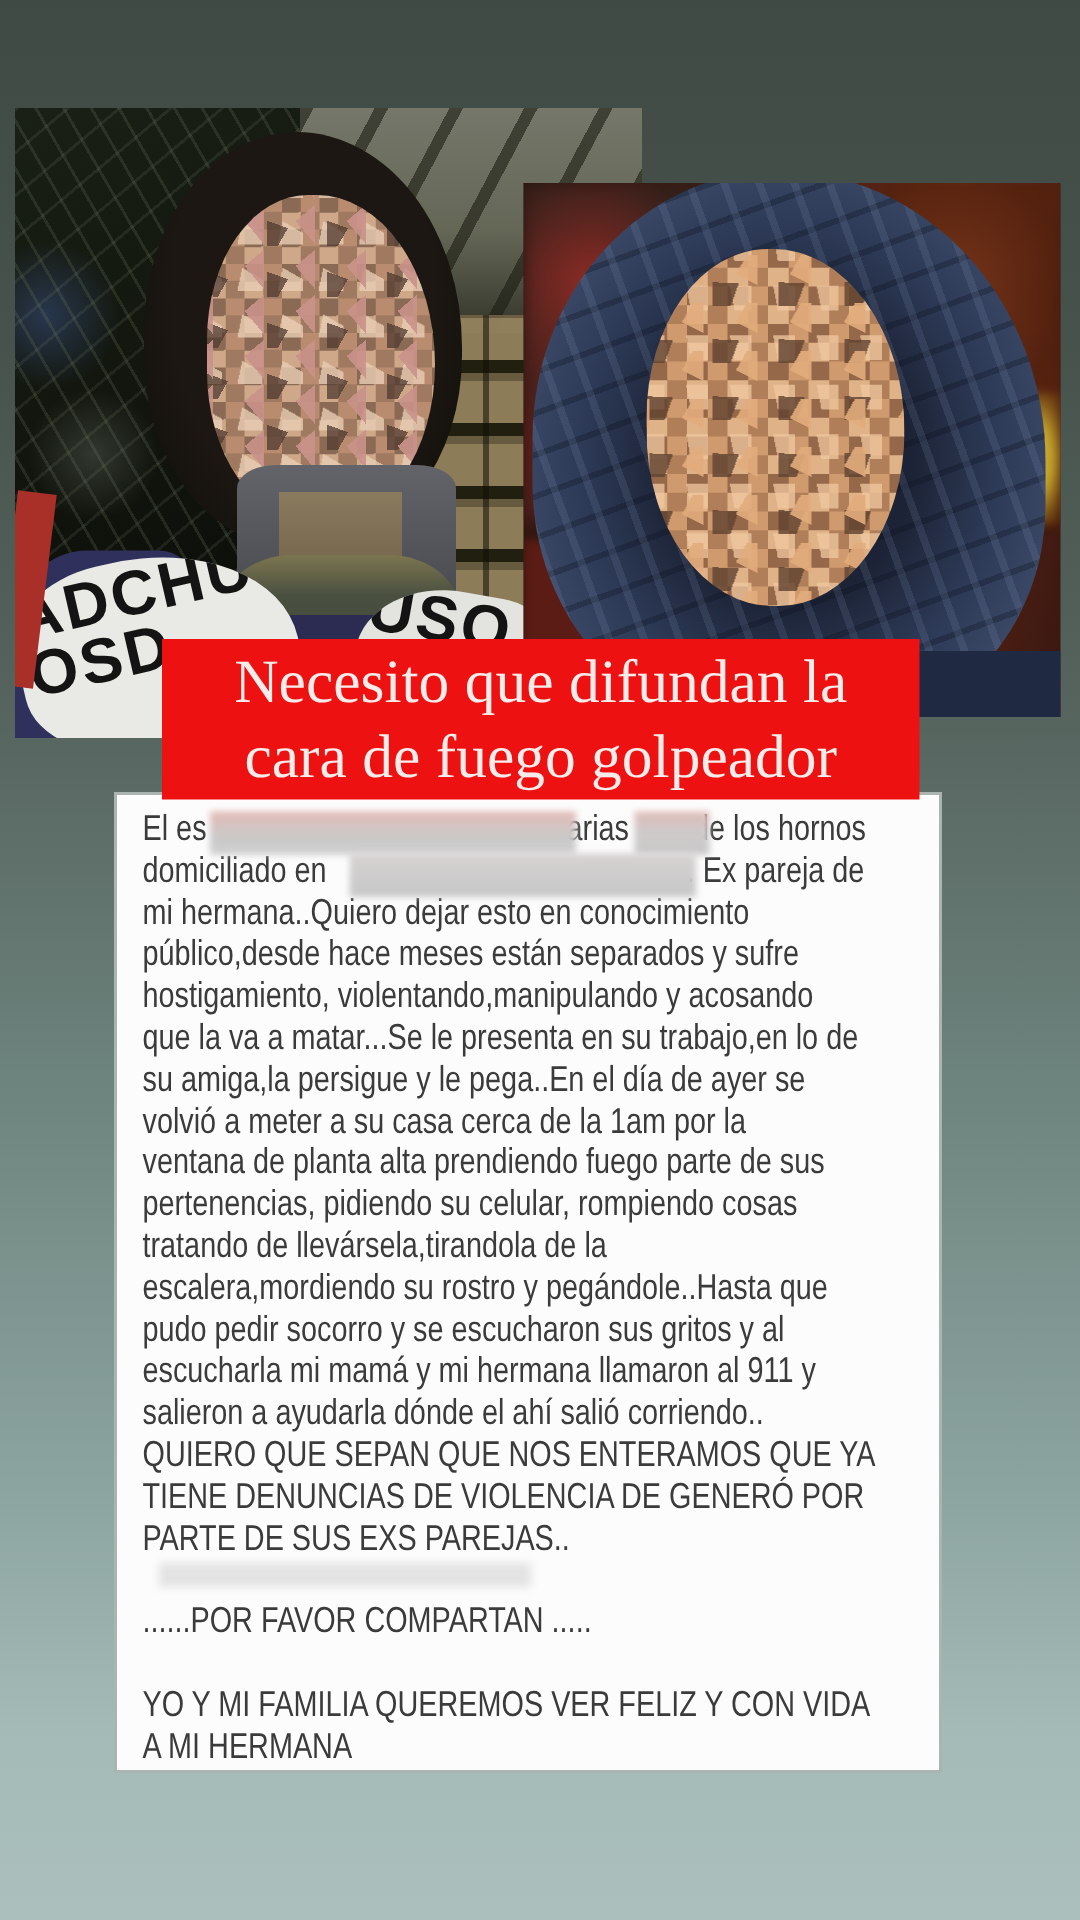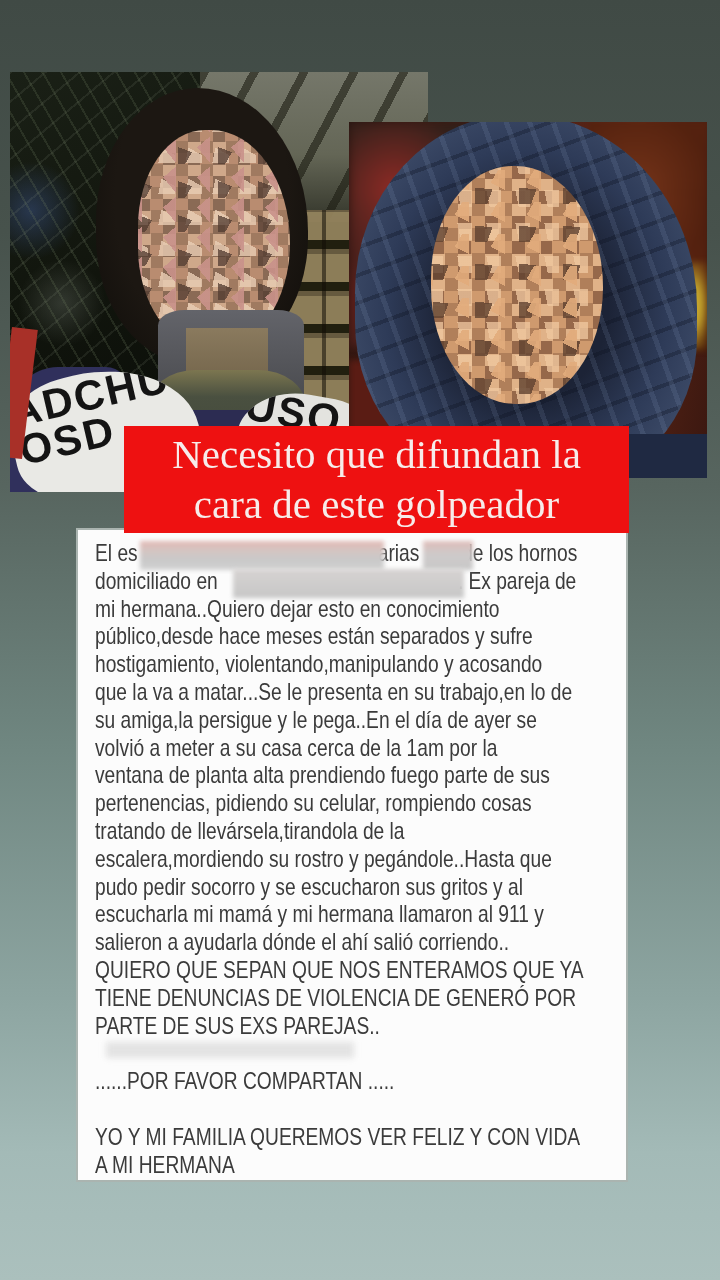--- a/index.html
+++ b/index.html
@@ -87,21 +87,21 @@
       conic-gradient(#cf9a6e 25%,#b07f5a 0 50%,#e0b288 0 75%,#96684a 0) 0 0/27px 25px;}
   .face-right{left:82px;top:44px;width:172px;height:238px;border-radius:48% 52% 50% 50%;}
   .jacket-right{position:absolute;left:0;top:312px;width:358px;height:44px;background:#1f2942;}
   .red-shirt{position:absolute;left:138px;top:314px;width:96px;height:42px;background:#bf3340;
     clip-path:polygon(0 100%,18% 0,82% 0,100% 100%);}
   .red-patch{position:absolute;left:46px;top:330px;width:70px;height:26px;background:#8c2230;filter:blur(2px);}
   .garment-bottomleft{position:absolute;left:0;top:238px;width:62px;height:118px;background:#5a1c14;filter:blur(3px);}
   
   .banner{position:absolute;left:108px;top:426px;width:505px;height:107px;z-index:5;
     text-align:center;font-family:"Liberation Serif","DejaVu Serif",serif;
-    font-size:41px;line-height:50px;padding-top:3px;box-sizing:border-box;margin-left:16px;}
+    font-size:41px;line-height:50px;padding-top:3px;box-sizing:border-box;}
   
   .note{position:absolute;left:76px;top:528px;width:552px;height:654px;z-index:4;
     box-sizing:border-box;border:2px solid #aab4b0;}
   .note-text{position:absolute;left:17px;top:9px;width:660px;
     font-size:24px;line-height:27.8px;white-space:pre-wrap;
     transform:scaleX(0.8);transform-origin:0 0;}
   .redact{position:absolute;z-index:6;}
   .redact-1{left:62px;top:11px;width:244px;height:29px;
     background:linear-gradient(180deg,#e3b9b4 0%,#d2c6c4 38%,#c9c9c9 65%,#d2d2d2 100%);filter:blur(2px);}
   .redact-2{left:345px;top:11px;width:50px;height:29px;
@@ -138,21 +138,21 @@
     <div class="garment-bottomleft"></div>
     <div class="hood"></div>
     <div class="mosaic mosaic-b mosaic face-right"></div>
     <div class="jacket-right"></div>
     <div class="red-shirt"></div>
     <div class="red-patch"></div>
   </div>
 
   <div class="banner" style="background:#ee1111;color:#f7ecea;">
     <div>Necesito que difundan la</div>
-    <div>cara de este golpeador</div>
+    <div>cara de fuego golpeador</div>
   </div>
 
   <div class="note" style="background:#fcfcfc;">
     <div class="note-text" style="color:#3b3b3b;">El es                                             arias        de los hornos
 domiciliado en                                            .. Ex pareja de
 mi hermana..Quiero dejar esto en conocimiento
 público,desde hace meses están separados y sufre
 hostigamiento, violentando,manipulando y acosando
 que la va a matar...Se le presenta en su trabajo,en lo de
 su amiga,la persigue y le pega..En el día de ayer se

